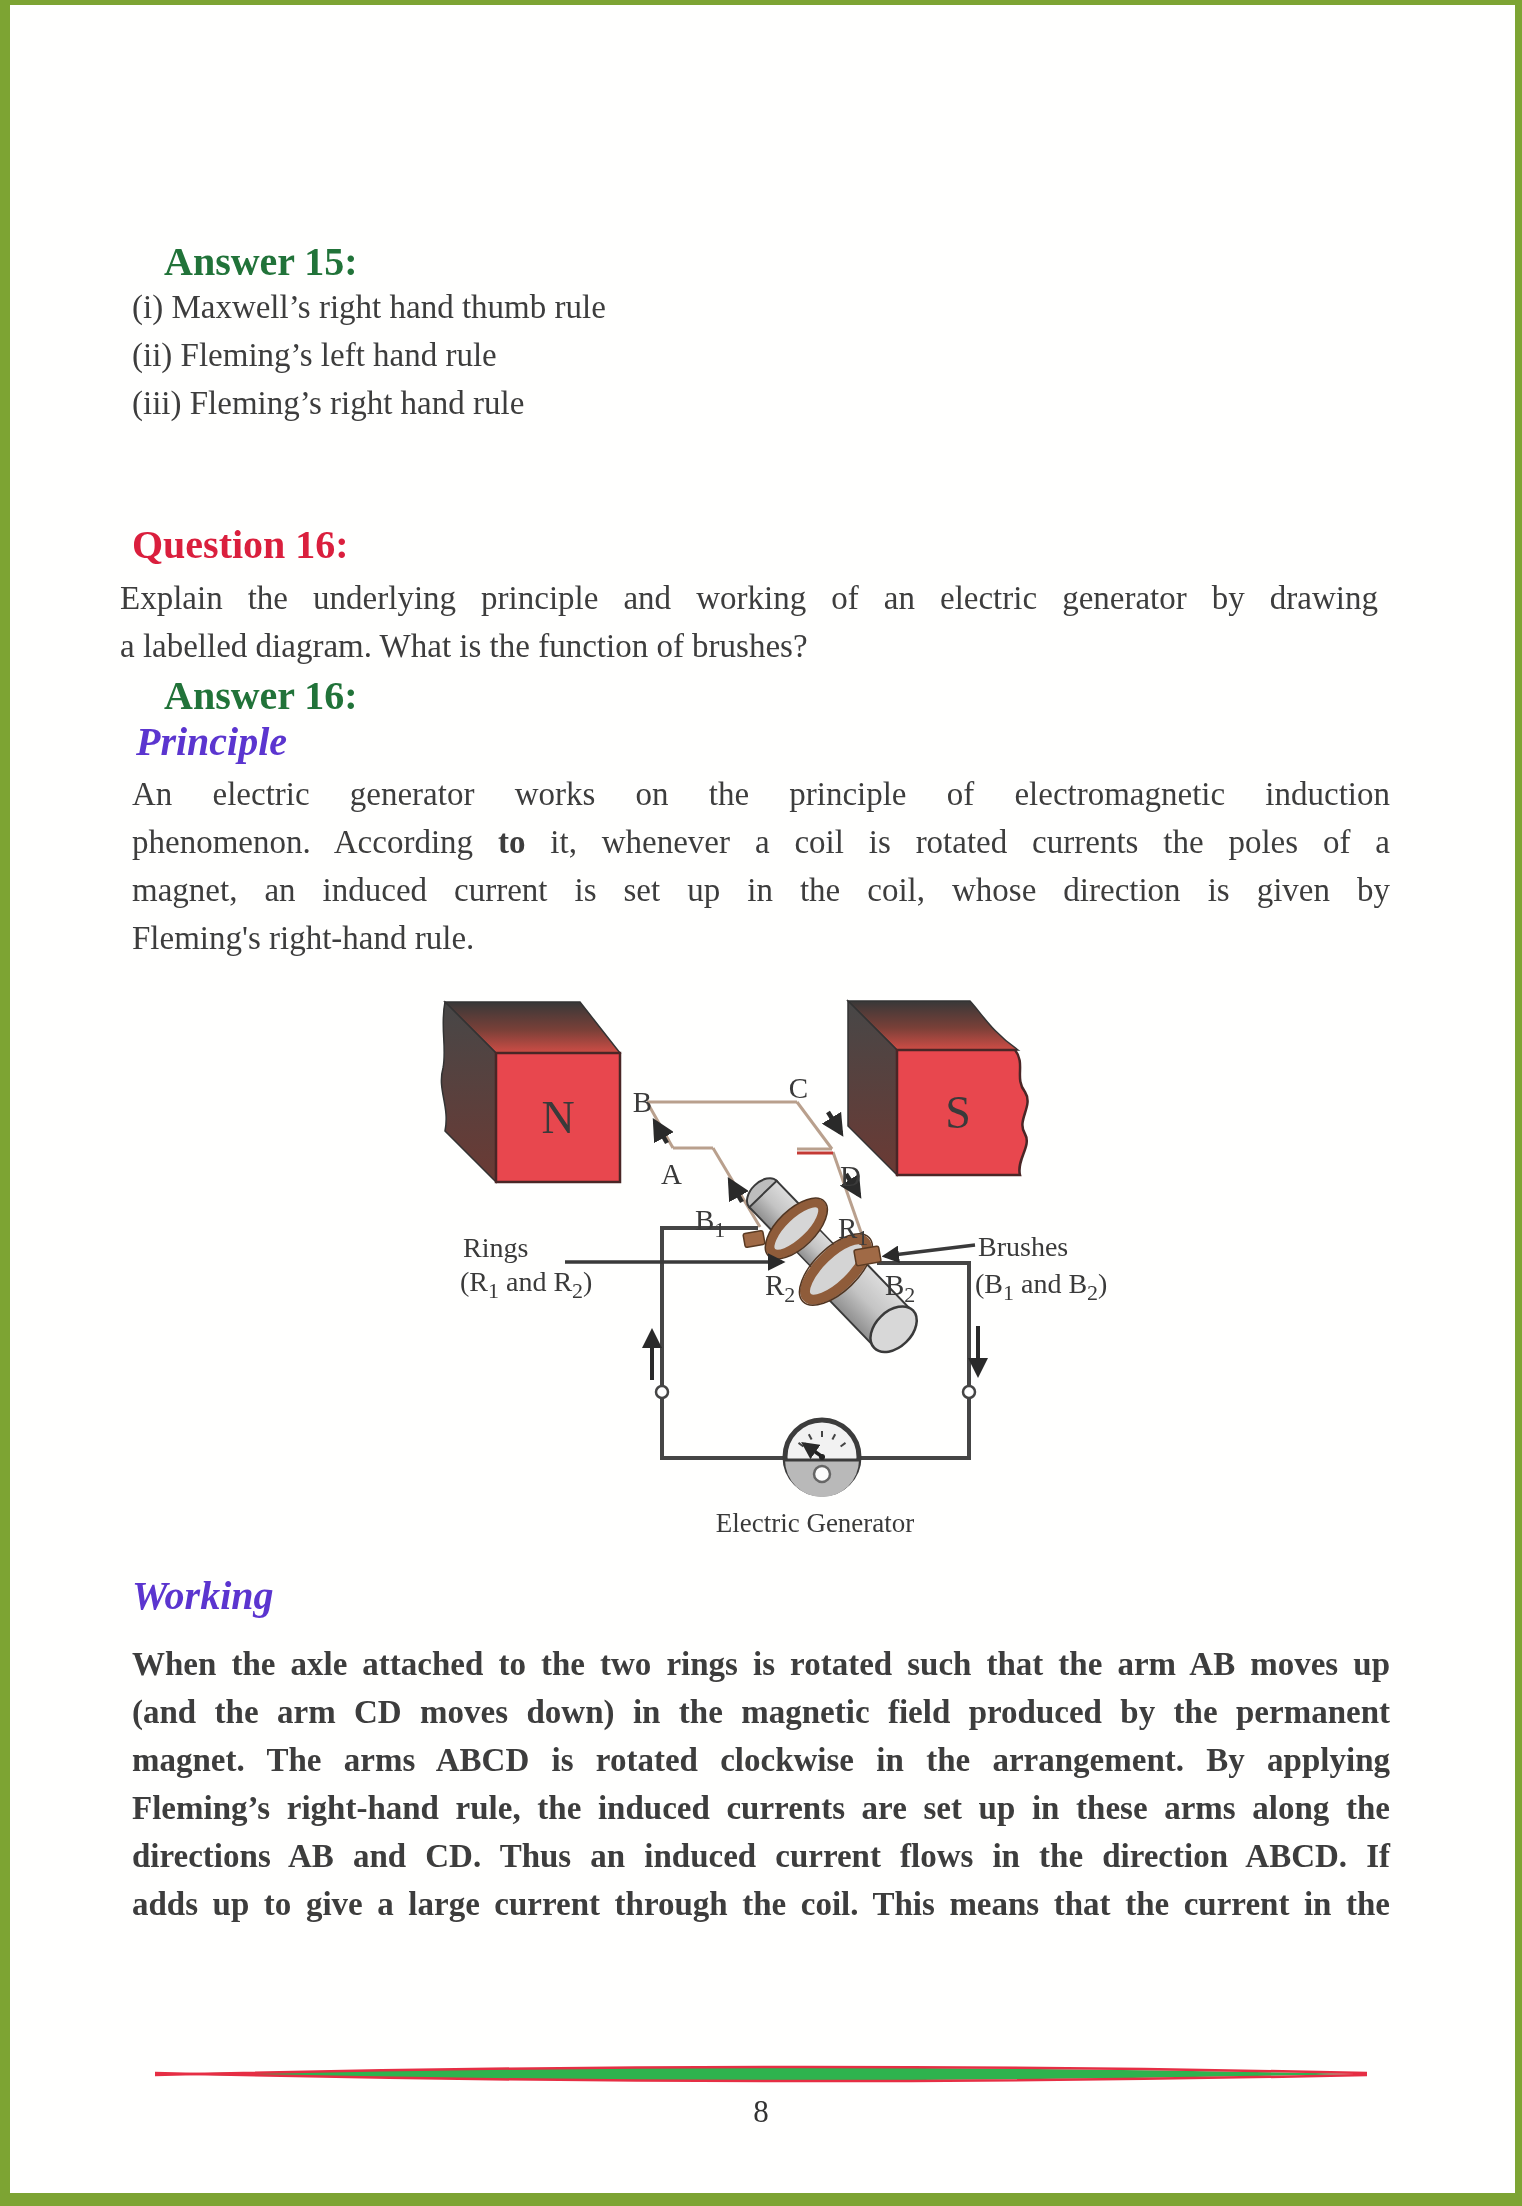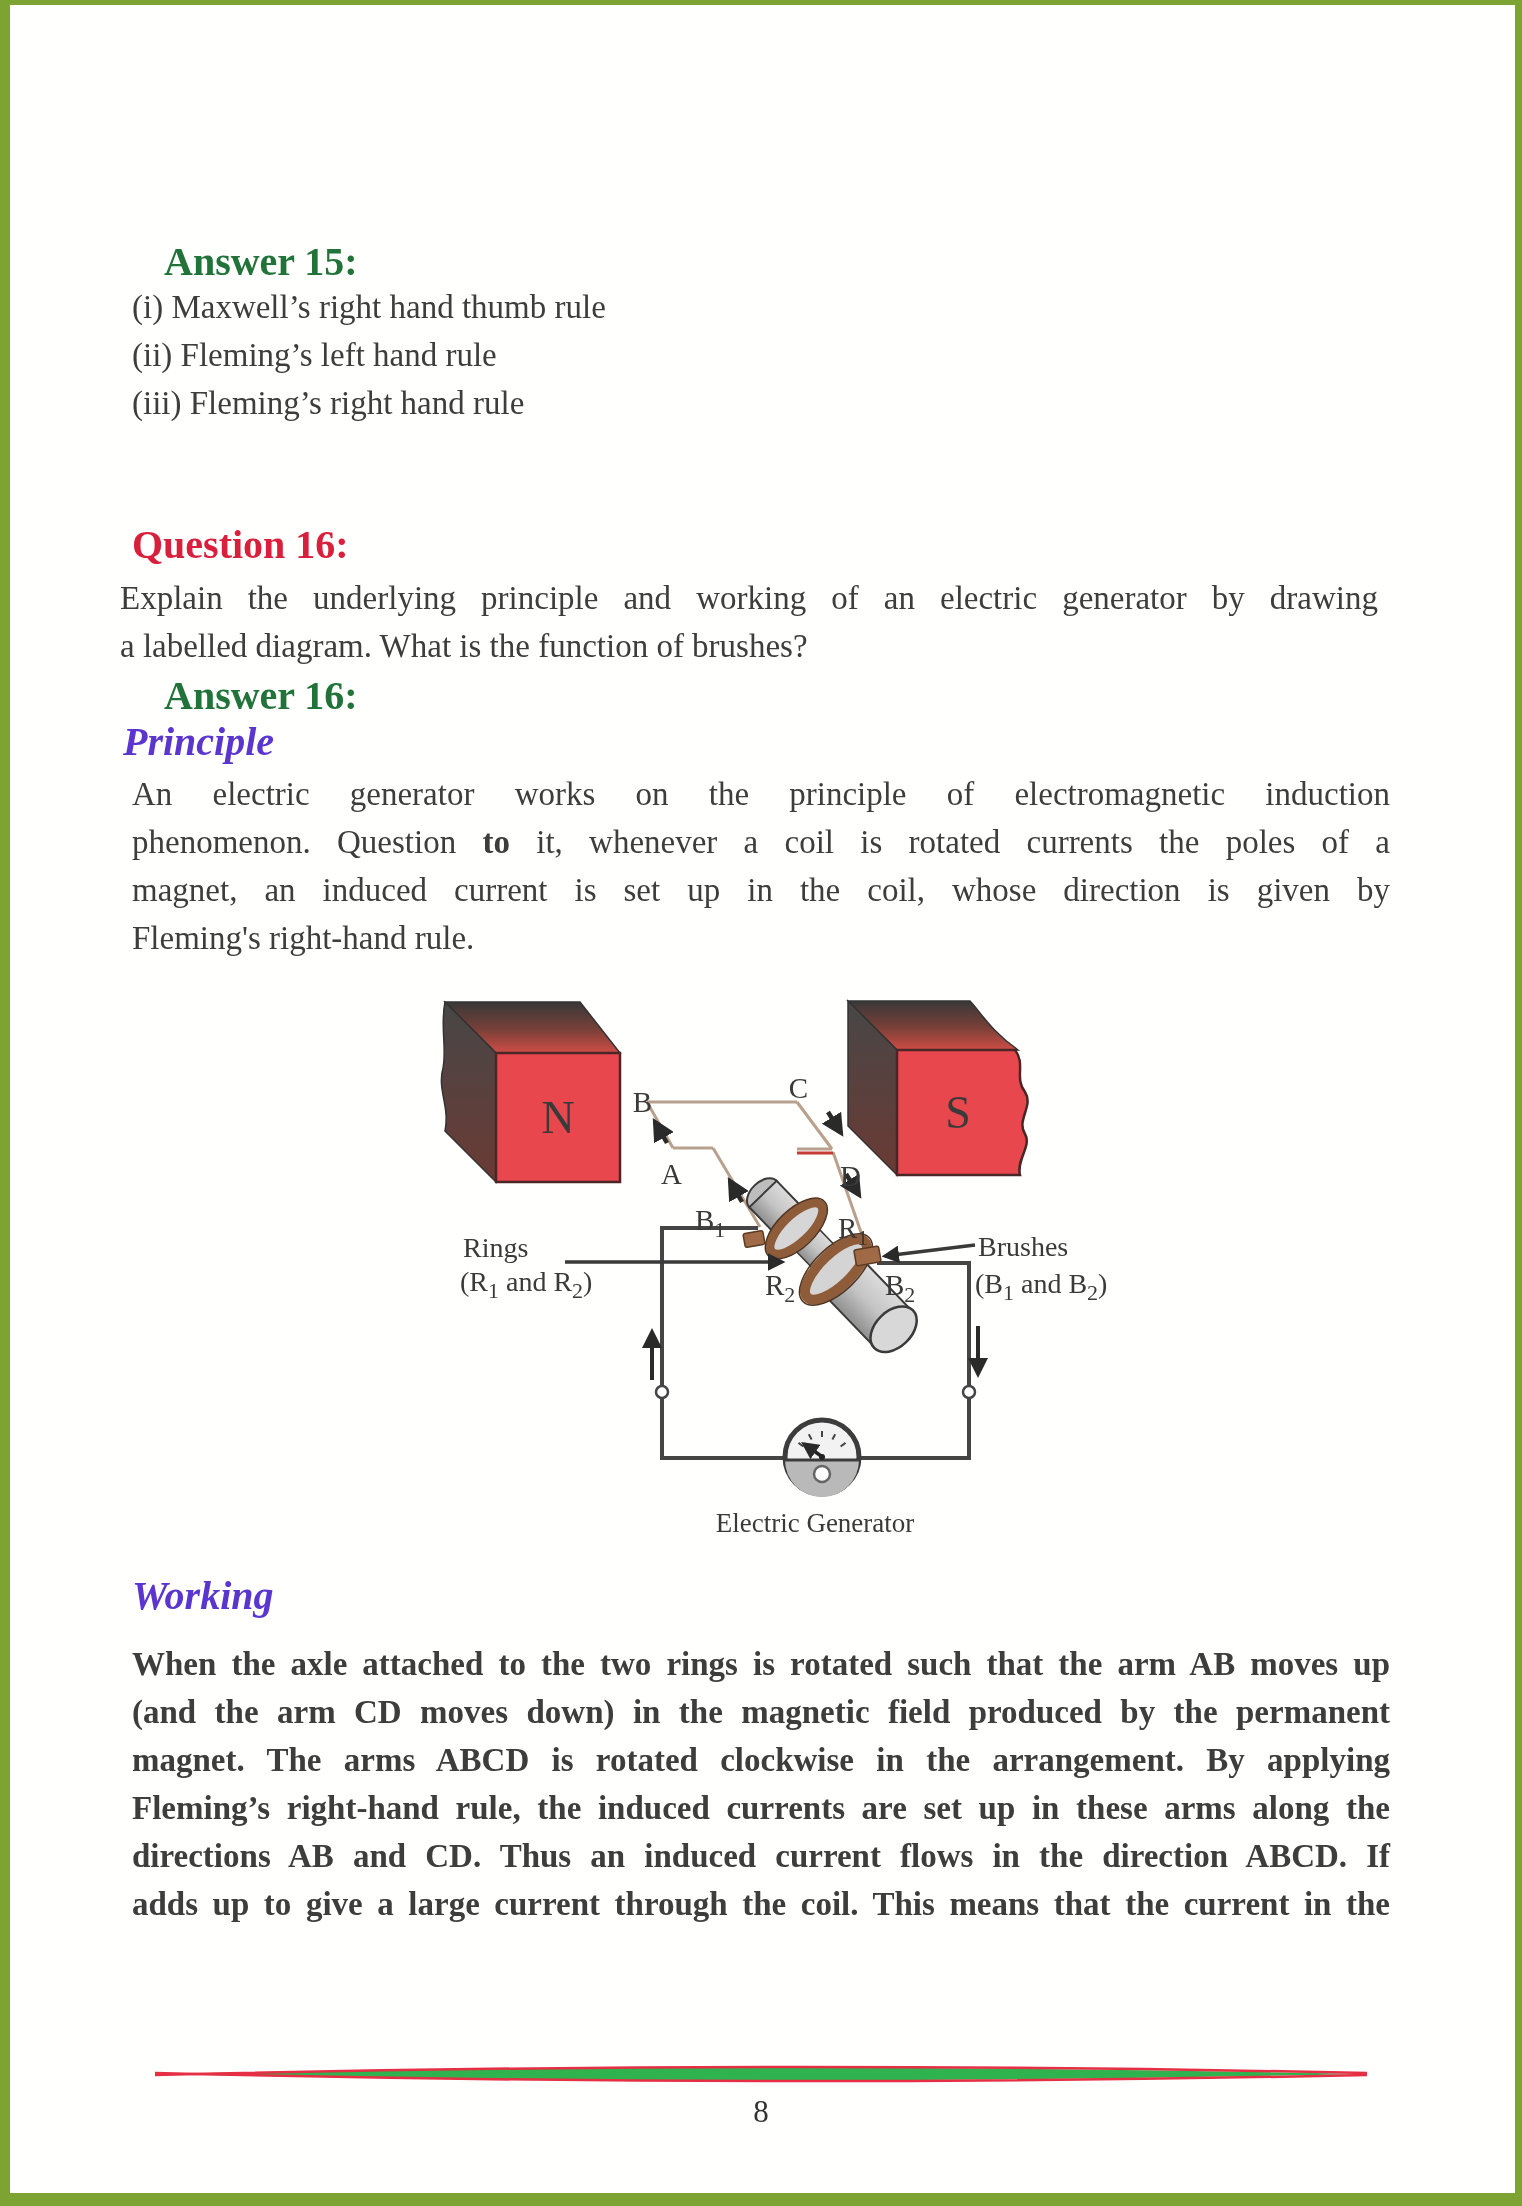--- a/index.html
+++ b/index.html
@@ -54,24 +54,24 @@
   <div class="abs plain" style="left:132px;top:379px;">(iii) Fleming’s right hand rule</div>
   <div class="abs plain" style="left:132px;top:331px;">(ii) Fleming’s left hand rule</div>
 
   <div class="abs h h-red" style="left:132px;top:521px;">Question 16:</div>
   <div class="abs para" style="left:120px;top:574px;">
     <div class="ln jl">Explain the underlying principle and working of an electric generator by drawing</div>
     <div class="ln ll">a labelled diagram. What is the function of brushes?</div>
   </div>
 
   <div class="abs h h-green" style="left:164px;top:672px;">Answer 16:</div>
-  <div class="abs h h-purple" style="left:123px;top:718px;">Principle</div>
+  <div class="abs h h-purple" style="left:136px;top:718px;">Principle</div>
   <div class="abs para" style="left:132px;top:770px;">
     <div class="ln jl">An electric generator works on the principle of electromagnetic induction</div>
-    <div class="ln jl"><span>phenomenon. Question </span><b>to</b><span> it, whenever a coil is rotated currents the poles of a</span></div>
+    <div class="ln jl"><span>phenomenon. According </span><b>to</b><span> it, whenever a coil is rotated currents the poles of a</span></div>
     <div class="ln jl">magnet, an induced current is set up in the coil, whose direction is given by</div>
     <div class="ln ll">Fleming's right-hand rule.</div>
   </div>
 
   <svg class="abs" style="left:430px;top:990px;" width="710" height="555" viewBox="0 0 710 555">
     <defs>
       <linearGradient id="gTop" x1="0" y1="0" x2="0" y2="1">
         <stop offset="0" stop-color="#383838"></stop>
           <stop offset="0.55" stop-color="#7a4038"></stop>
           <stop offset="1" stop-color="#cf4d46"></stop>

